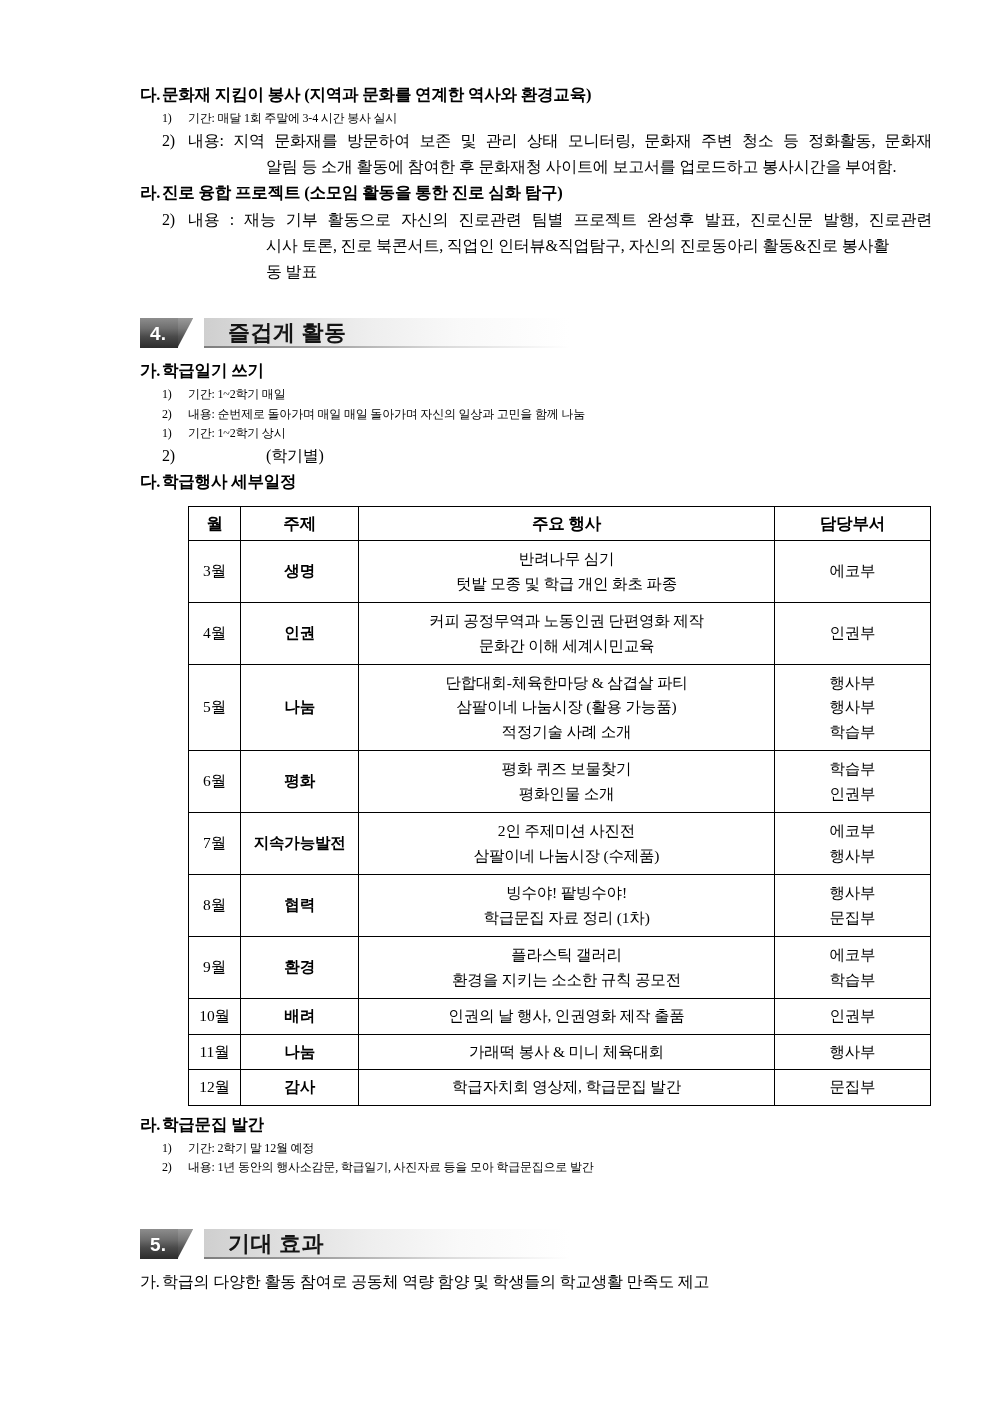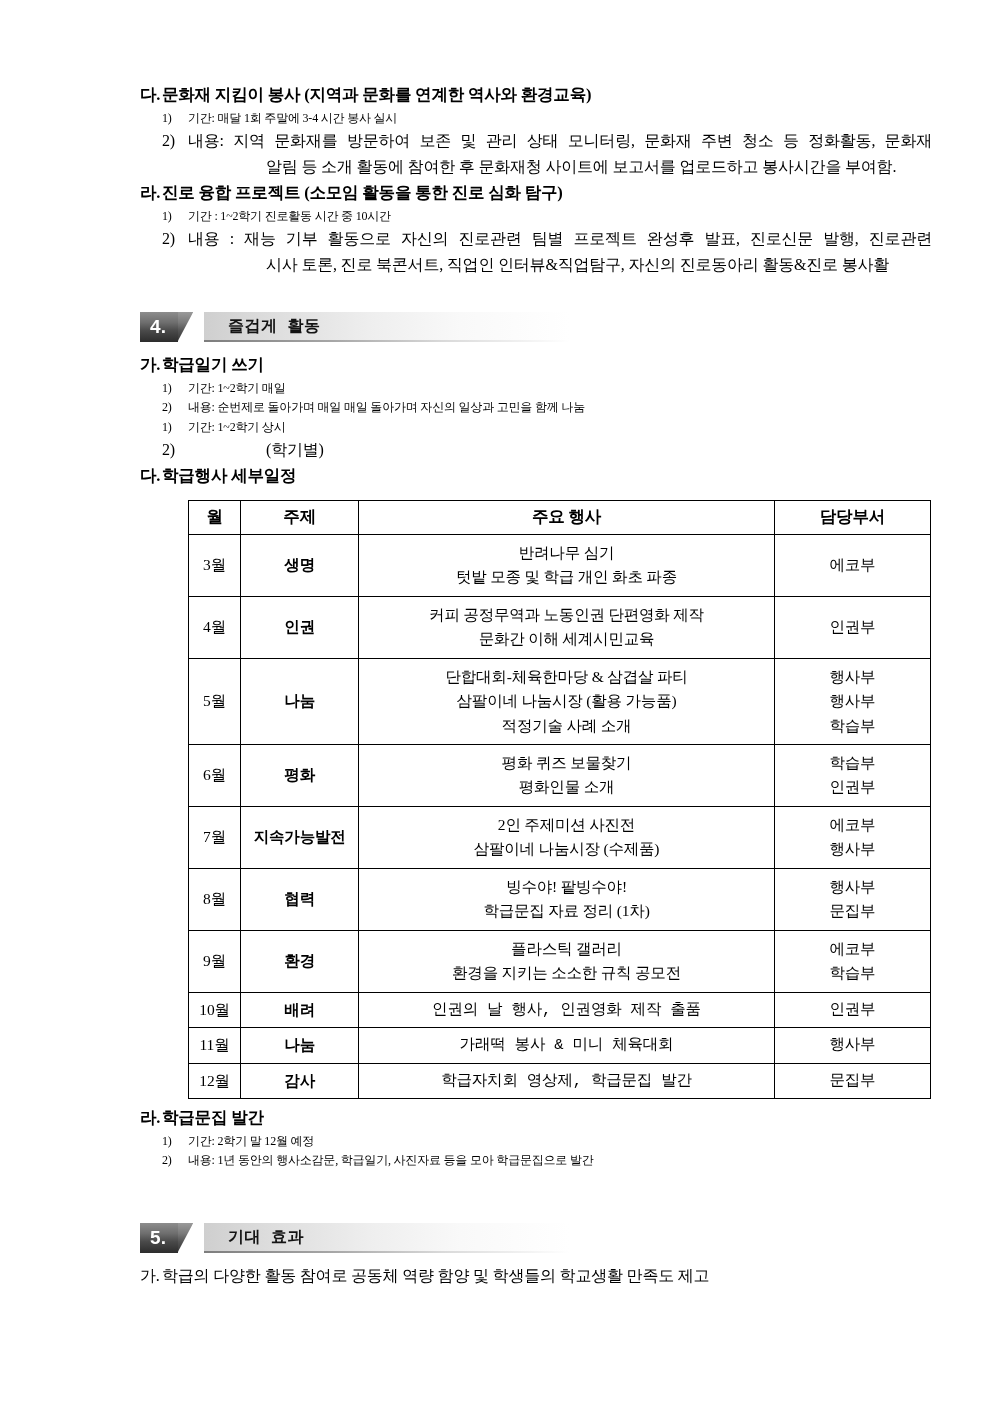--- a/index.html
+++ b/index.html
@@ -120,27 +120,27 @@
     align-items: center;
   }
   .sec-bar::after {
     content: "";
     position: absolute;
     left: 0; right: 0; bottom: 0;
     height: 2px;
     background: linear-gradient(90deg, #7d7d7d 0%, #a6a6a6 35%, #d9d9d9 65%, #ffffff 100%);
   }
   .sec-title {
-    font-size: 16px;
+    font-size: 22px;
     font-weight: bold;
     letter-spacing: 0.5px;
     padding-left: 24px;
     color: #141414;
     white-space: nowrap;
-    font-family: Liberation Mono, monospace;
+    font-family: Liberation Serif, serif;
   }
 
   
   .tbl-wrap { margin: 10px 0 0 48px; }
   table.sched {
     border-collapse: collapse;
     width: 743px;
     table-layout: fixed;
   }
   table.sched th, table.sched td {
@@ -167,21 +167,21 @@
 
   .ev-list, .dp-list {
     list-style: none;
     margin: 0;
     padding: 6px 4px;
   }
   .ev-list li, .dp-list li {
     line-height: 1.58;
     white-space: nowrap;
   }
-  td.rows1 .ev-list, td.rows1 .dp-list { padding: 5px 4px; font-family: Liberation Mono, monospace; }
+  td.rows1 .ev-list, td.rows1 .dp-list { padding: 5px 4px; }
 
   
   .sp-6  { height: 6px; }
   .sp-10 { height: 10px; }
   .sp-22 { height: 22px; }
   .sp-30 { height: 30px; }
   .sp-34 { height: 34px; }
 </style>
 </head>
 <body>
@@ -200,28 +200,26 @@
       <span class="mk">2)</span>
       <span class="bodytext">
         <span class="l1">내용: 지역 문화재를 방문하여 보존 및 관리 상태 모니터링, 문화재 주변 청소 등 정화활동, 문화재</span>
         <span class="l2 nojust">알림 등 소개 활동에 참여한 후 문화재청 사이트에 보고서를 업로드하고 봉사시간을 부여함.</span>
       </span>
     </div>
 
     <div class="lvl-a">
       <span class="mk">라.</span><span>진로 융합 프로젝트 (소모임 활동을 통한 진로 심화 탐구)</span>
     </div>
-    <div class="lvl-1">
-      <span class="mk">1)</span><span>기간 : 1~2학기 진로활동 시간 중 10시간</span>
-    </div>
     <div class="wrapline">
       <span class="mk">2)</span>
       <span class="bodytext">
         <span class="l1">내용 : 재능 기부 활동으로 자신의 진로관련 팀별 프로젝트 완성후 발표, 진로신문 발행, 진로관련</span>
         <span class="l2">시사 토론, 진로 북콘서트, 직업인 인터뷰&amp;직업탐구, 자신의 진로동아리 활동&amp;진로 봉사활</span>
+        <span class="l2 nojust">동 발표</span>
       </span>
     </div>
   </div>
 
   <div class="sp-34"></div>
 
   <div class="sec-head">
     <div class="sec-num">4.</div>
     <div class="sec-slash"></div>
     <div class="sec-bar">

